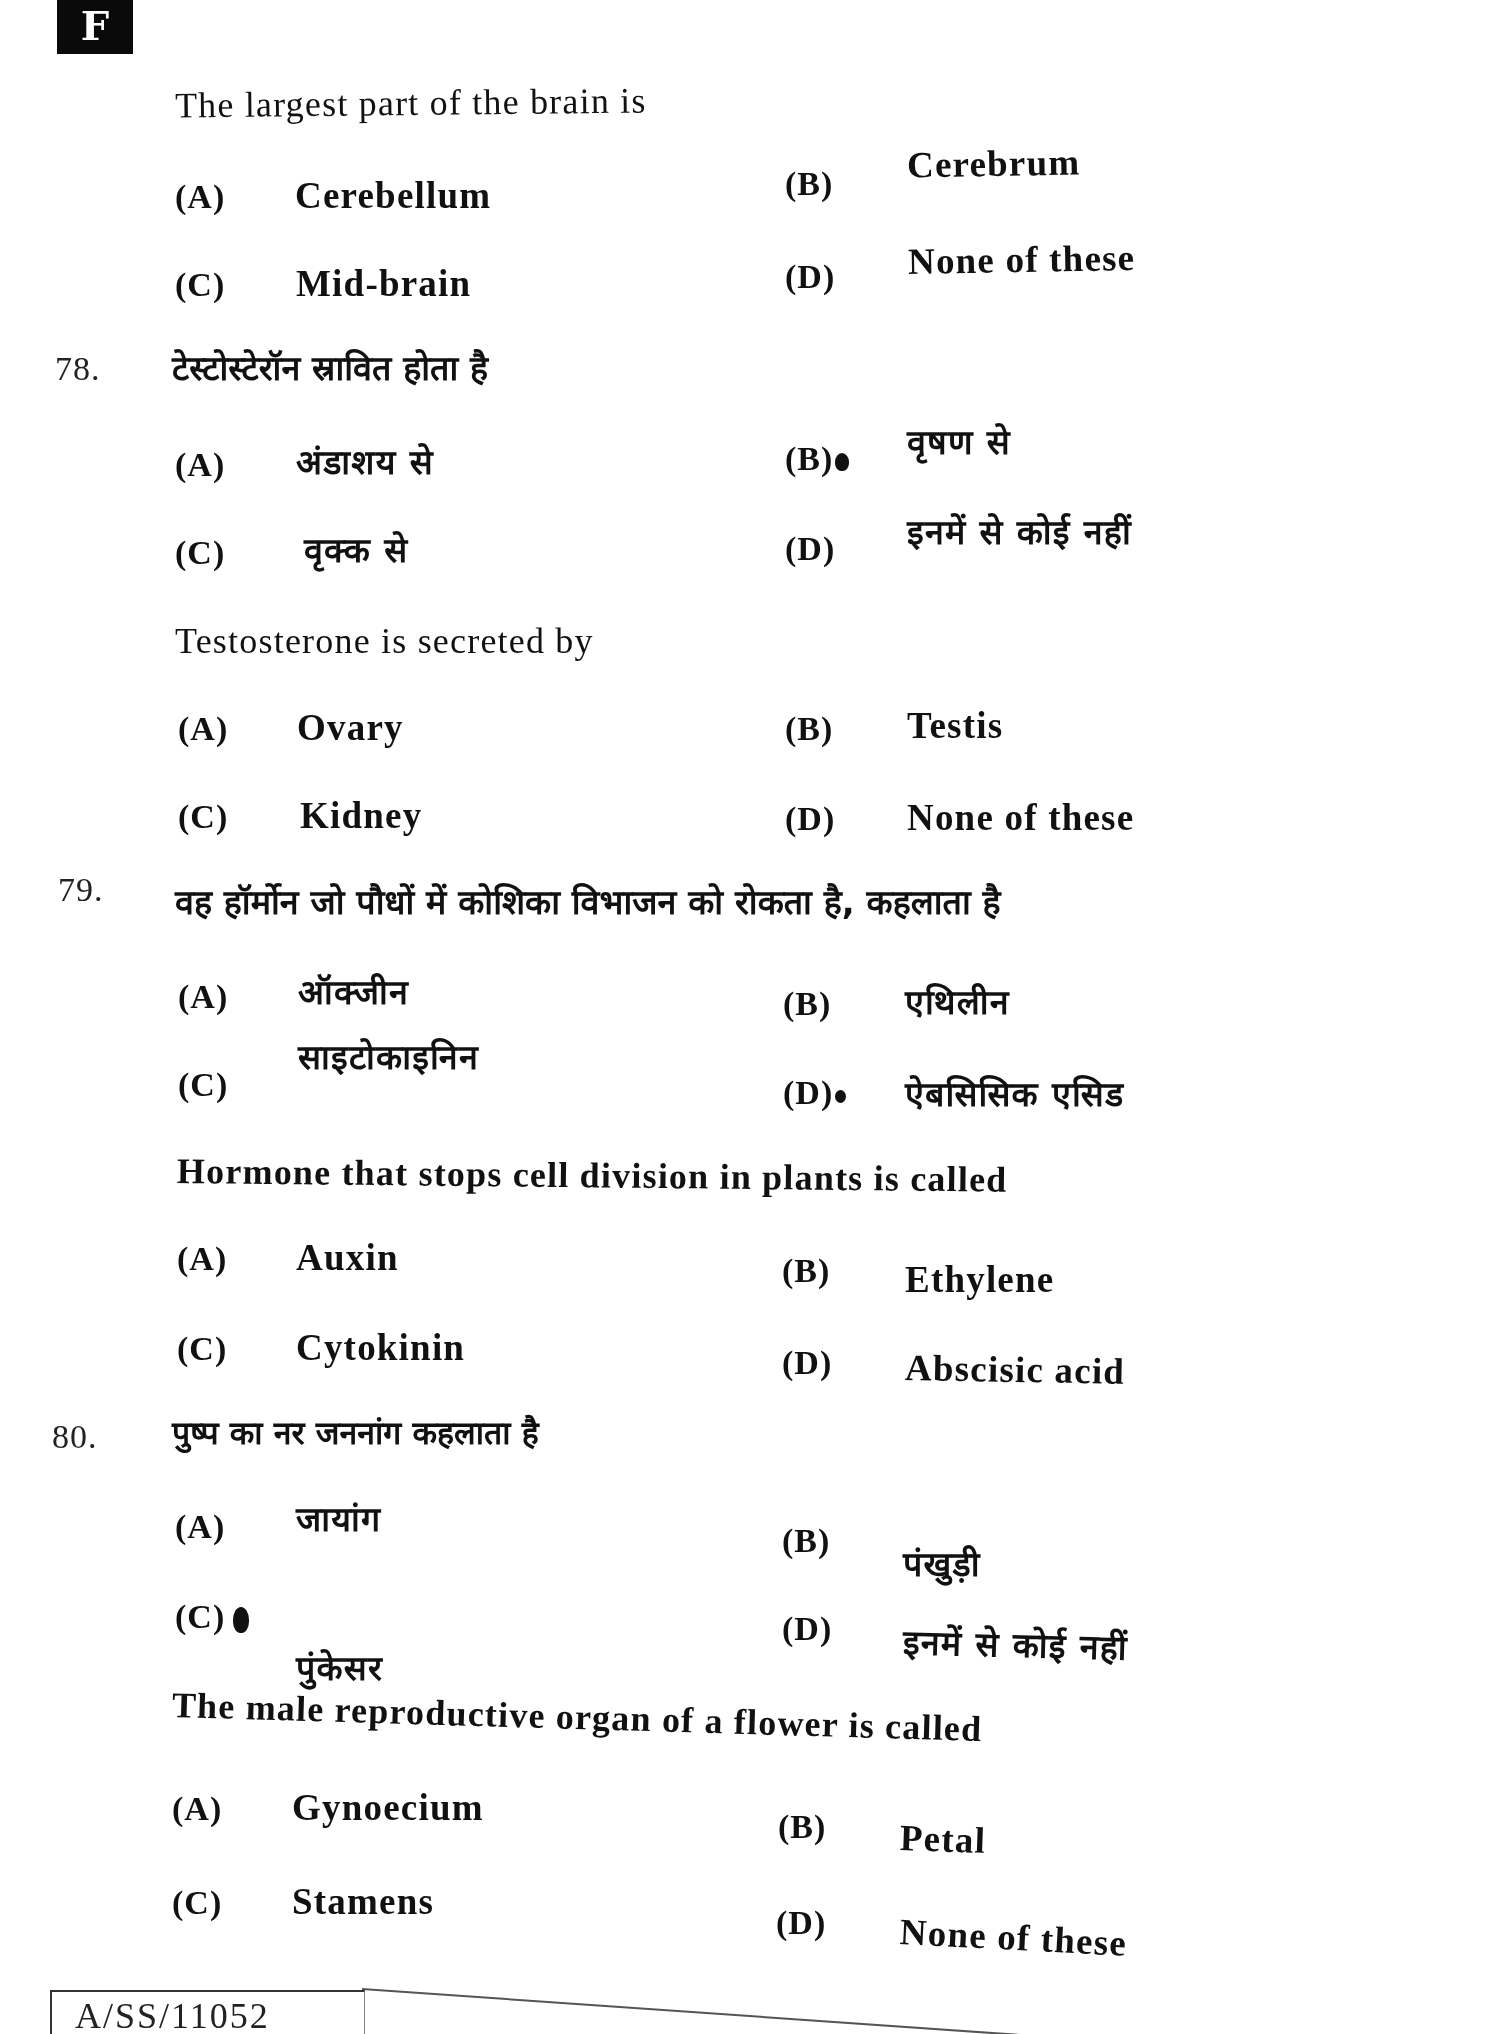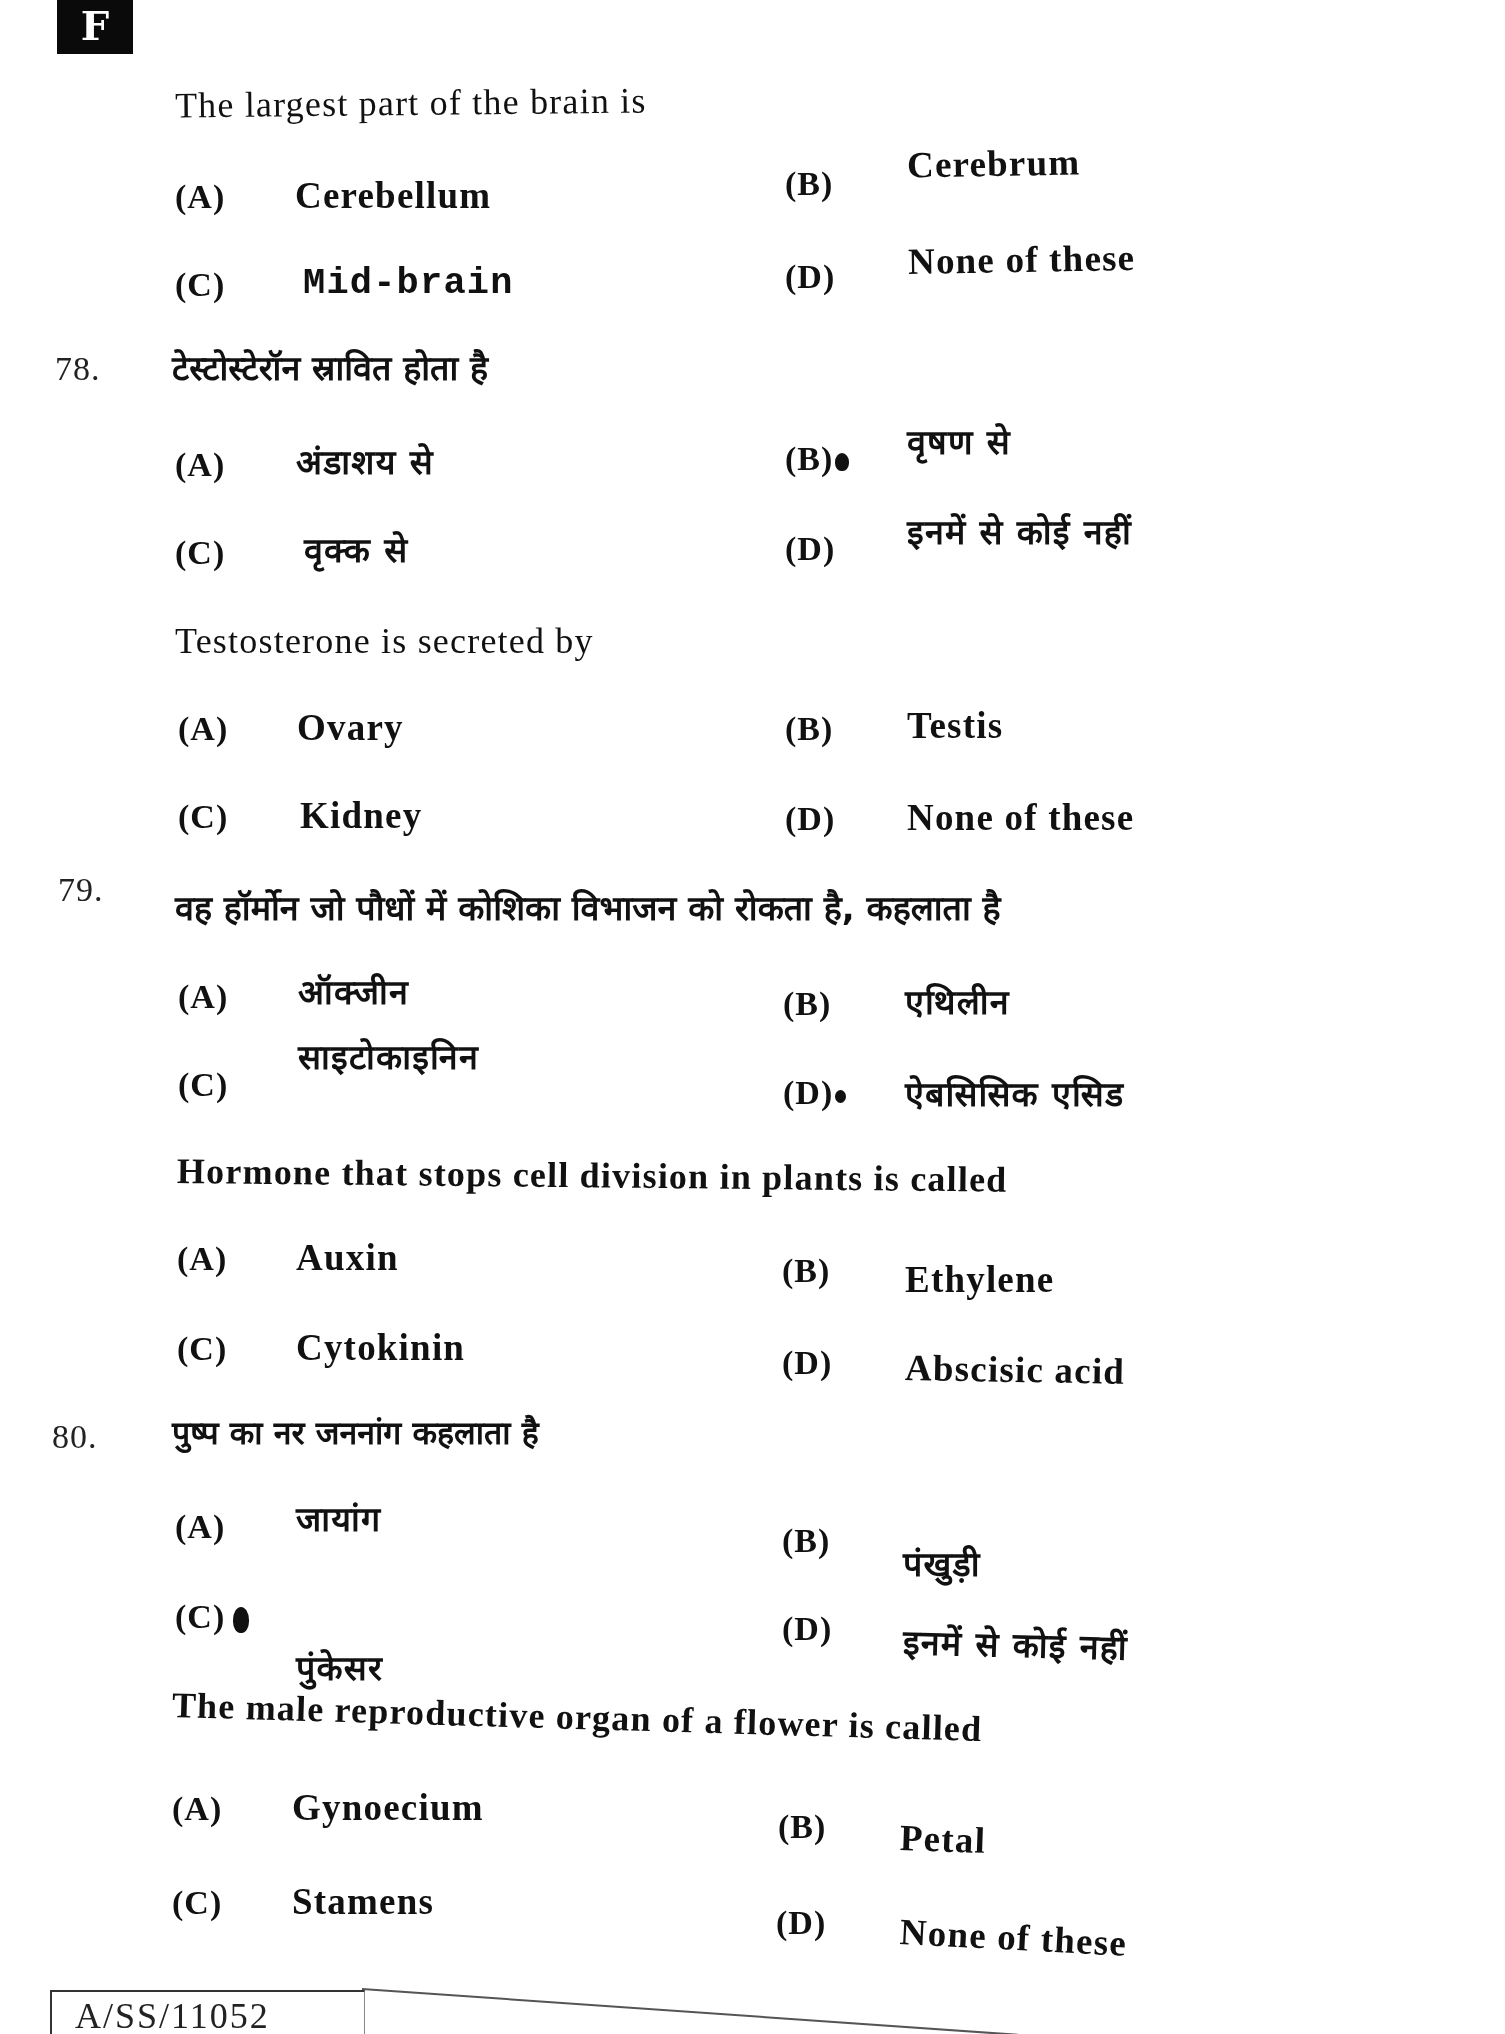--- a/index.html
+++ b/index.html
@@ -32,21 +32,21 @@
 <body>
 
 <div class="abs badge">F</div>
 
 <div class="abs qtext" style="left:175px;top:82px;transform:rotate(-0.6deg);">The largest part of the brain is</div>
 <div class="abs opt-label" style="left:175px;top:178px;">(A)</div>
 <div class="abs opt-text" style="left:295px;top:174px;">Cerebellum</div>
 <div class="abs opt-label" style="left:785px;top:165px;">(B)</div>
 <div class="abs opt-text" style="left:907px;top:142px;transform:rotate(-1deg);">Cerebrum</div>
 <div class="abs opt-label" style="left:175px;top:266px;">(C)</div>
-<div class="abs opt-text" style="left:303px;top:262px;font-family:Liberation Mono, monospace;">Mid-brain</div>
+<div class="abs opt-text" style="left:296px;top:262px;">Mid-brain</div>
 <div class="abs opt-label" style="left:785px;top:258px;">(D)</div>
 <div class="abs opt-text" style="left:908px;top:238px;transform:rotate(-1deg);">None of these</div>
 
 <div class="abs qnum" style="left:55px;top:350px;">78.</div>
 <div class="abs hi" style="left:172px;top:344px;">टेस्टोस्टेरॉन स्रावित होता है</div>
 <div class="abs opt-label" style="left:175px;top:446px;">(A)</div>
 <div class="abs opt-text hi" style="left:296px;top:438px;">अंडाशय से</div>
 <div class="abs opt-label" style="left:785px;top:440px;"><span>(B)</span><span class="mark"></span></div>
 <div class="abs opt-text hi" style="left:907px;top:418px;">वृषण से</div>
 <div class="abs opt-label" style="left:175px;top:534px;">(C)</div>
@@ -58,21 +58,21 @@
 <div class="abs opt-label" style="left:178px;top:710px;">(A)</div>
 <div class="abs opt-text" style="left:297px;top:706px;">Ovary</div>
 <div class="abs opt-label" style="left:785px;top:710px;">(B)</div>
 <div class="abs opt-text" style="left:907px;top:704px;">Testis</div>
 <div class="abs opt-label" style="left:178px;top:798px;">(C)</div>
 <div class="abs opt-text" style="left:300px;top:794px;">Kidney</div>
 <div class="abs opt-label" style="left:785px;top:800px;">(D)</div>
 <div class="abs opt-text" style="left:907px;top:796px;">None of these</div>
 
 <div class="abs qnum" style="left:58px;top:860px;margin-top:11px;">79.</div>
-<div class="abs hi" style="left:175px;top:878px;margin-top:6px;">वह हॉर्मोन जो पौधों में कोशिका विभाजन को रोकता है, कहलाता है</div>
+<div class="abs hi" style="left:175px;top:878px;">वह हॉर्मोन जो पौधों में कोशिका विभाजन को रोकता है, कहलाता है</div>
 <div class="abs opt-label" style="left:178px;top:978px;">(A)</div>
 <div class="abs opt-text hi" style="left:298px;top:968px;">ऑक्जीन</div>
 <div class="abs opt-label" style="left:783px;top:985px;">(B)</div>
 <div class="abs opt-text hi" style="left:905px;top:978px;">एथिलीन</div>
 <div class="abs opt-label" style="left:178px;top:1066px;">(C)</div>
 <div class="abs opt-text hi" style="left:298px;top:1033px;">साइटोकाइनिन</div>
 <div class="abs opt-label" style="left:783px;top:1074px;"><span>(D)</span><span class="mark" style="width:11px;height:13px;border-radius:50%;"></span></div>
 <div class="abs opt-text hi" style="left:905px;top:1070px;">ऐबसिसिक एसिड</div>
 
 <div class="abs qtext" style="left:177px;top:1150px;font-weight:bold;transform:rotate(0.6deg);transform-origin:left;">Hormone that stops cell division in plants is called</div>

